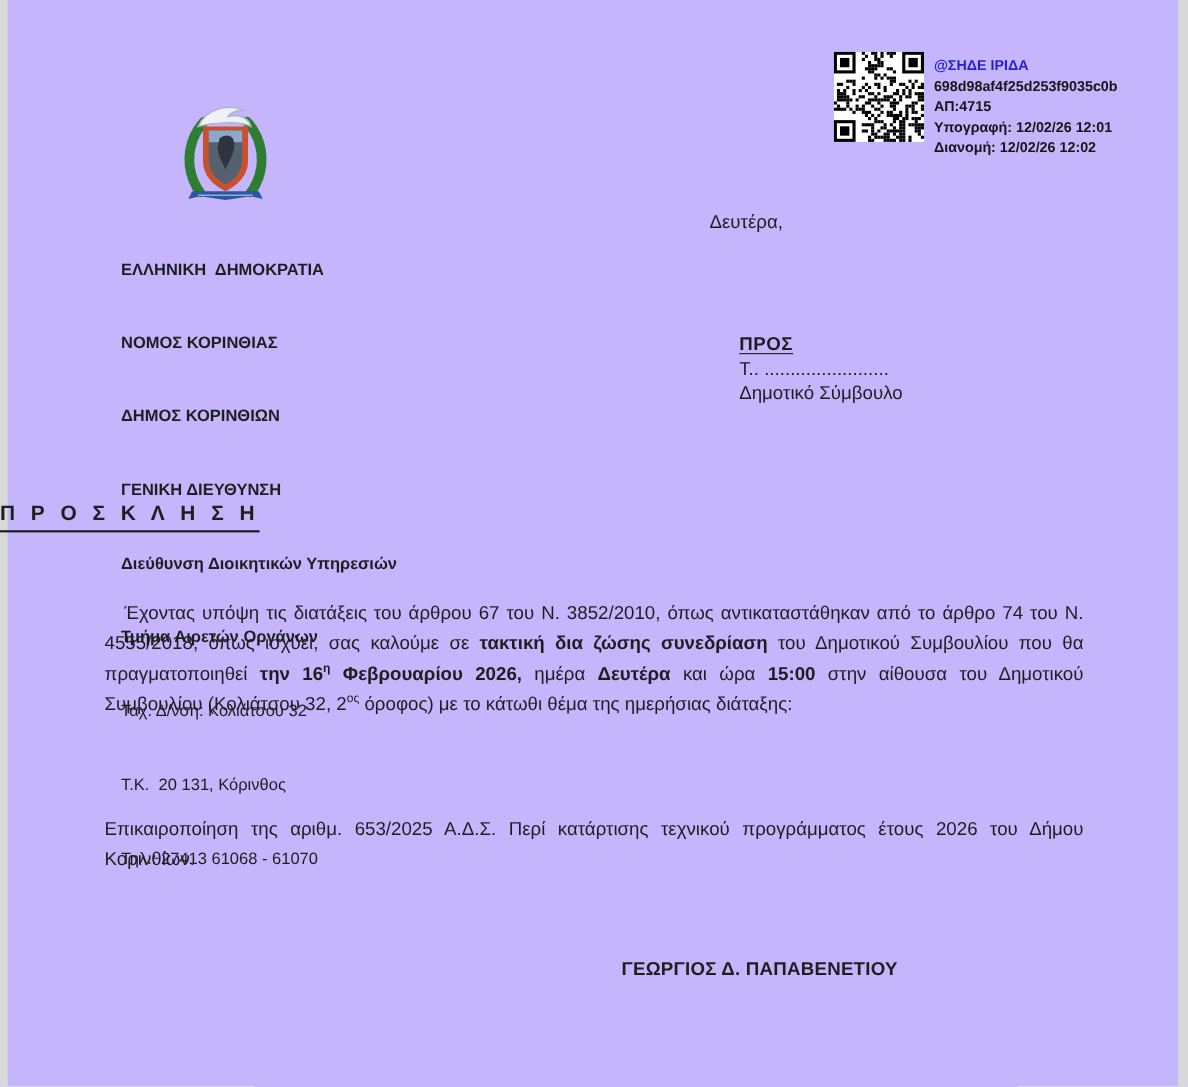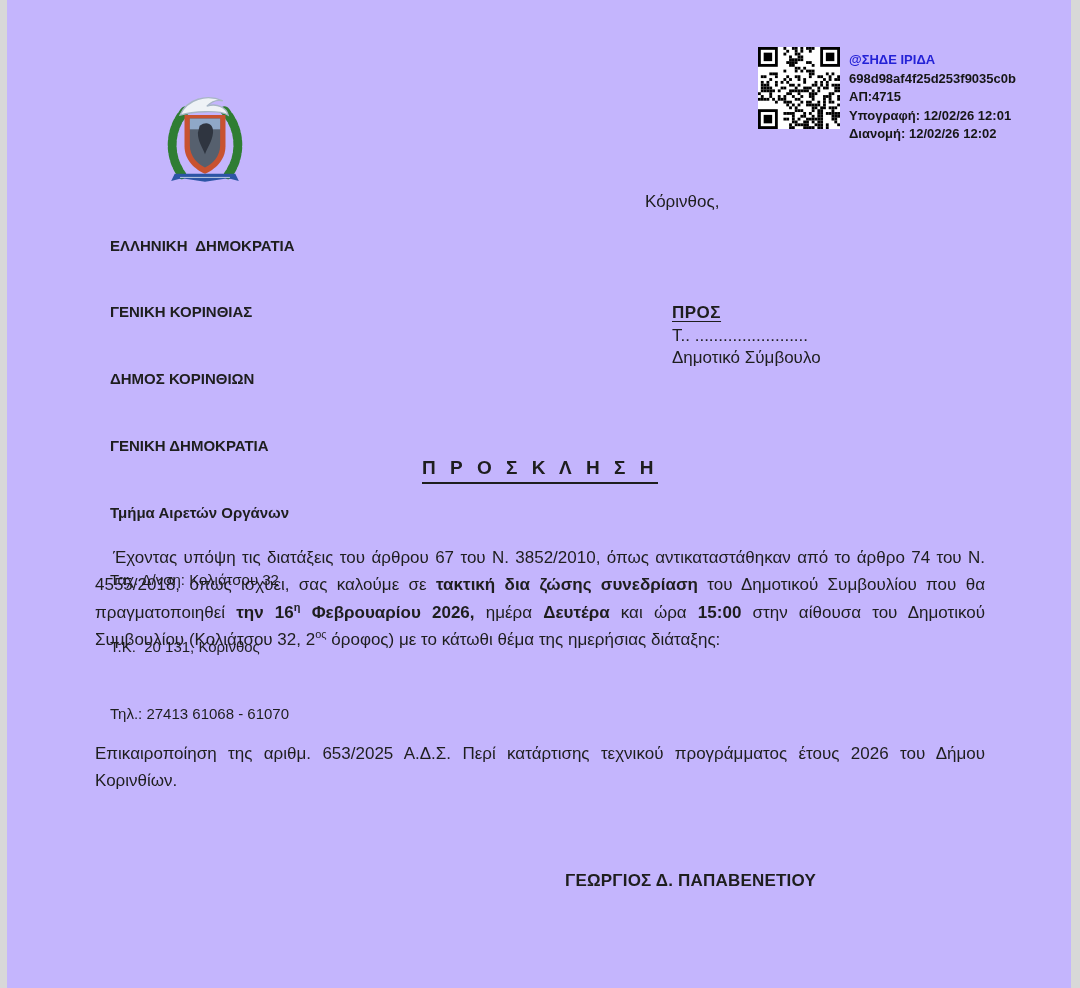--- a/index.html
+++ b/index.html
@@ -22,21 +22,21 @@
 
   
   .letterhead{position:absolute;left:110px;top:190px;font-size:15px;line-height:22.3px;white-space:pre;}
   .lh-bold{font-weight:700;}
 
   .place{position:absolute;left:645px;top:192px;font-size:17px;}
 
   .recipient{position:absolute;left:672px;top:302px;font-size:17px;line-height:22.5px;}
   .recipient-heading{font-weight:700;text-decoration:underline;text-underline-offset:3px;letter-spacing:0.5px;}
 
-  .title-wrap{position:absolute;left:0;right:0;top:457px;text-align:center;}
+  .title-wrap{position:absolute;left:0;right:0;top:457px;}
   .title-wrap span{
     display:inline-block;font-size:19px;font-weight:700;letter-spacing:4.5px;
     border-bottom:2.5px solid #1e1e1e;padding-bottom:3px;white-space:pre;
   }
 
   .para{position:absolute;left:95px;width:890px;font-size:17px;line-height:27.4px;text-align:justify;margin:0;}
   .para1{top:544px;text-indent:18px;}
   .para2{top:702px;margin-top:38px;}
   .para sup{font-size:11px;line-height:0;vertical-align:super;}
 
@@ -337,30 +337,31 @@
     <path d="M27,27 h46 v35 c0,16 -12,26 -23,31 c-11,-5 -23,-15 -23,-31 Z" fill="#c85230"></path>
     <path d="M33,31 h34 v30 c0,13 -9,21 -17,25 c-8,-4 -17,-12 -17,-25 Z" fill="#56606e"></path>
     <rect x="33" y="31" width="34" height="12" fill="#8fa8c8"></rect>
     <path d="M44,39 C52,33 60,37 59,47 C58,57 53,63 50,71 C47,63 42,57 42,47 Z" fill="#2f3540"></path>
     <path d="M16,93 L84,93 L88,101 L76,98 L50,102 L24,98 L12,101 Z" fill="#2d55a5"></path>
     <line x1="22" y1="97" x2="78" y2="97" stroke="#cfd9ea" stroke-width="1"></line>
   </svg>
 
   <div class="letterhead">
     <div class="lh-bold">ΕΛΛΗΝΙΚΗ  ΔΗΜΟΚΡΑΤΙΑ</div>
-    <div class="lh-bold">ΓΕΝΙΚΗ ΚΟΡΙΝΘΙΑΣ</div>
+    <div class="lh-bold">ΝΟΜΟΣ ΚΟΡΙΝΘΙΑΣ</div>
     <div class="lh-bold">ΔΗΜΟΣ ΚΟΡΙΝΘΙΩΝ</div>
-    <div class="lh-bold">ΓΕΝΙΚΗ ΔΗΜΟΚΡΑΤΙΑ</div>
+    <div class="lh-bold">ΓΕΝΙΚΗ ΔΙΕΥΘΥΝΣΗ</div>
+    <div class="lh-bold">Διεύθυνση Διοικητικών Υπηρεσιών</div>
     <div class="lh-bold">Τμήμα Αιρετών Οργάνων</div>
     <div>Ταχ. Δ/νση: Κολιάτσου 32</div>
     <div>Τ.Κ.  20 131, Κόρινθος</div>
     <div>Τηλ.: 27413 61068 - 61070</div>
   </div>
 
-  <div class="place">Κόρινθος,</div>
+  <div class="place">Δευτέρα,</div>
 
   <div class="recipient">
     <div class="recipient-heading">ΠΡΟΣ</div>
     <div>Τ.. ........................</div>
     <div>Δημοτικό Σύμβουλο</div>
   </div>
 
   <div class="title-wrap">
     <span>Π Ρ Ο Σ Κ Λ Η Σ Η</span>
   </div>

